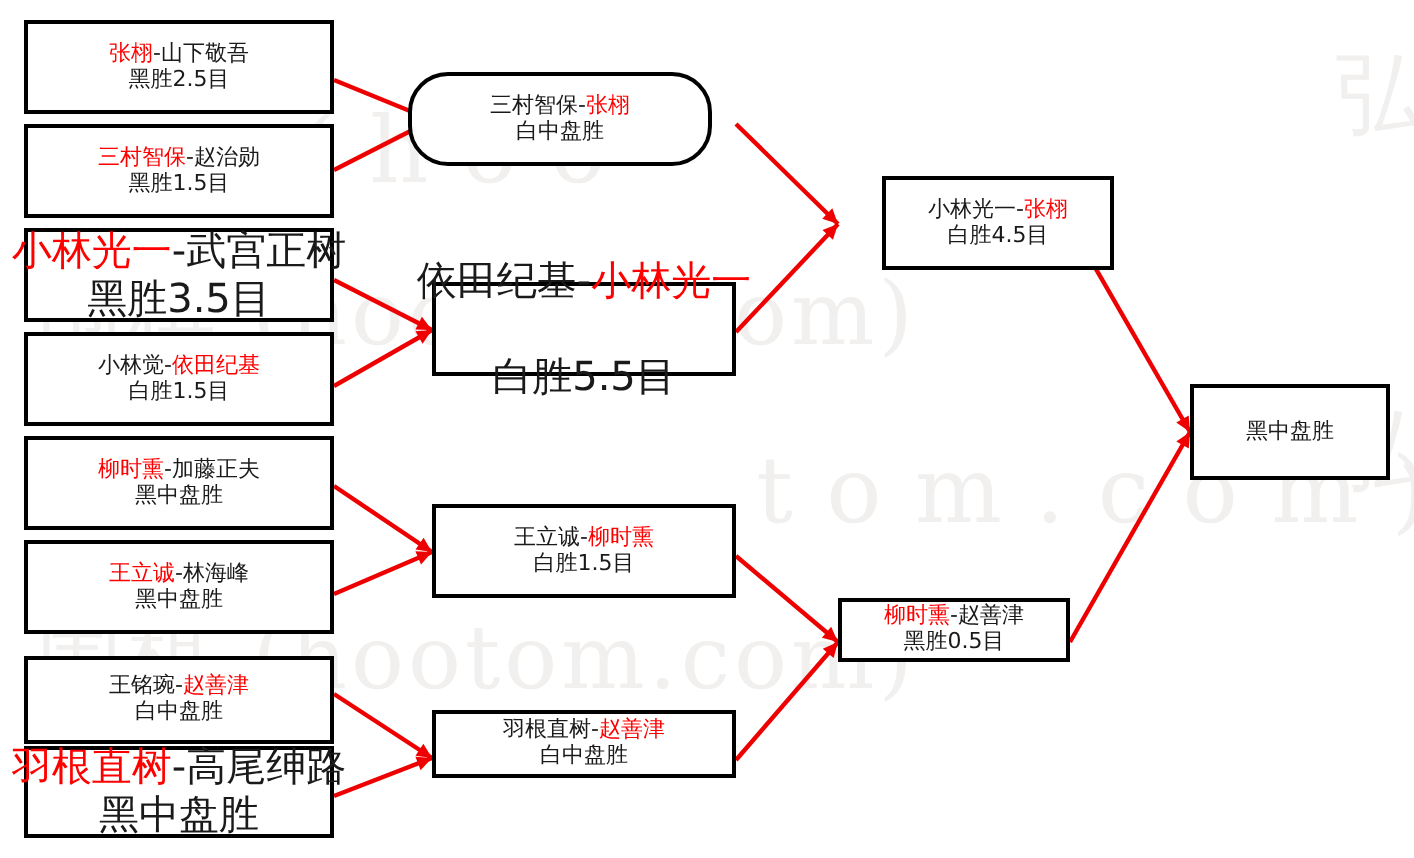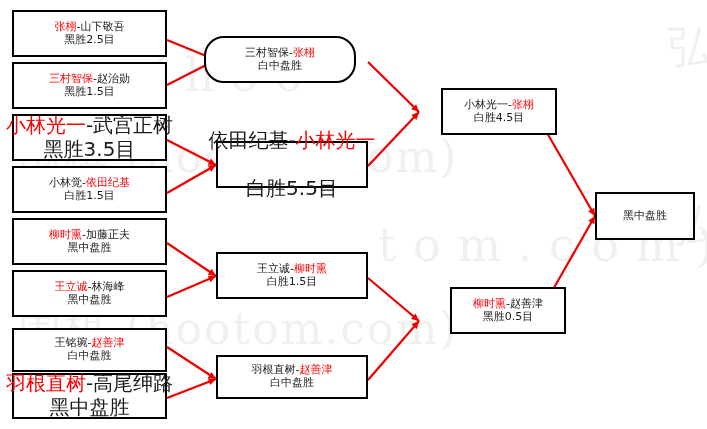--- a/index.html
+++ b/index.html
@@ -129,29 +129,29 @@
         <span class="result">白中盘胜</span>
       </div>
       <div class="node small" style="left: 216px; top: 141px; width: 152px; height: 47px; gap: 24px;">
         <span class="pair"><span class="l">依田纪基</span><span class="sep">-</span><span class="w">小林光一</span></span>
         <span class="result">白胜5.5目</span>
       </div>
       <div class="node" style="left: 216px; top: 252px; width: 152px; height: 47px;">
         <span class="pair"><span class="l">王立诚</span><span class="sep">-</span><span class="w">柳时熏</span></span>
         <span class="result">白胜1.5目</span>
       </div>
-      <div class="node" style="left: 216px; top: 355px; width: 152px; height: 44px;">
+      <div class="node" style="left: 216px; top: 355px; width: 152px; height: 34px;">
         <span class="pair"><span class="l">羽根直树</span><span class="sep">-</span><span class="w">赵善津</span></span>
         <span class="result">白中盘胜</span>
       </div>
       <div class="node" style="left: 441px; top: 88px; width: 116px; height: 47px;">
         <span class="pair"><span class="l">小林光一</span><span class="sep">-</span><span class="w">张栩</span></span>
         <span class="result">白胜4.5目</span>
       </div>
-      <div class="node" style="left: 419px; top: 287px; width: 116px; height: 47px; margin-left: 31px;">
+      <div class="node" style="left: 419px; top: 299px; width: 116px; height: 32px;">
         <span class="pair"><span class="w">柳时熏</span><span class="sep">-</span><span class="l">赵善津</span></span>
         <span class="result">黑胜0.5目</span>
       </div>
       <div class="node" style="left: 595px; top: 192px; width: 100px; height: 48px;">
         <span class="result">黑中盘胜</span>
       </div>
     </div>
 </div>
 
 </body></html>

